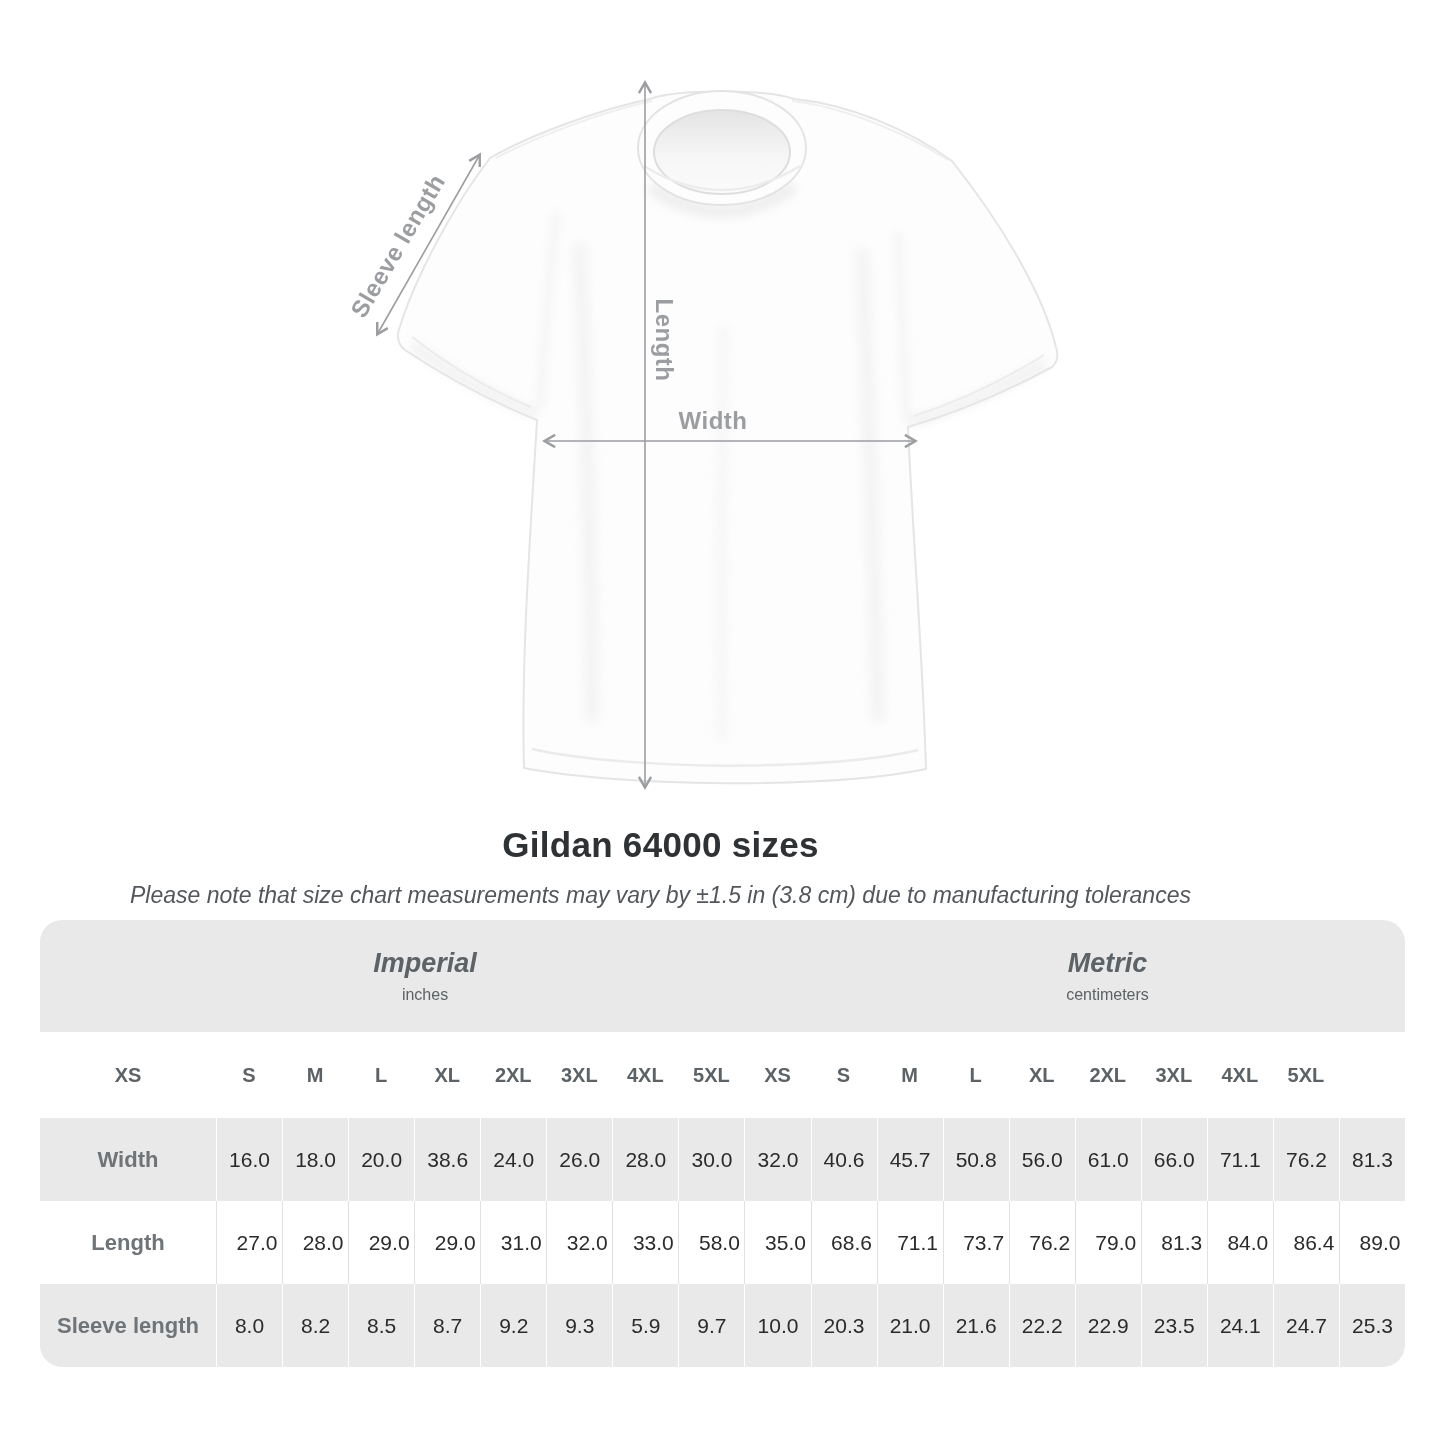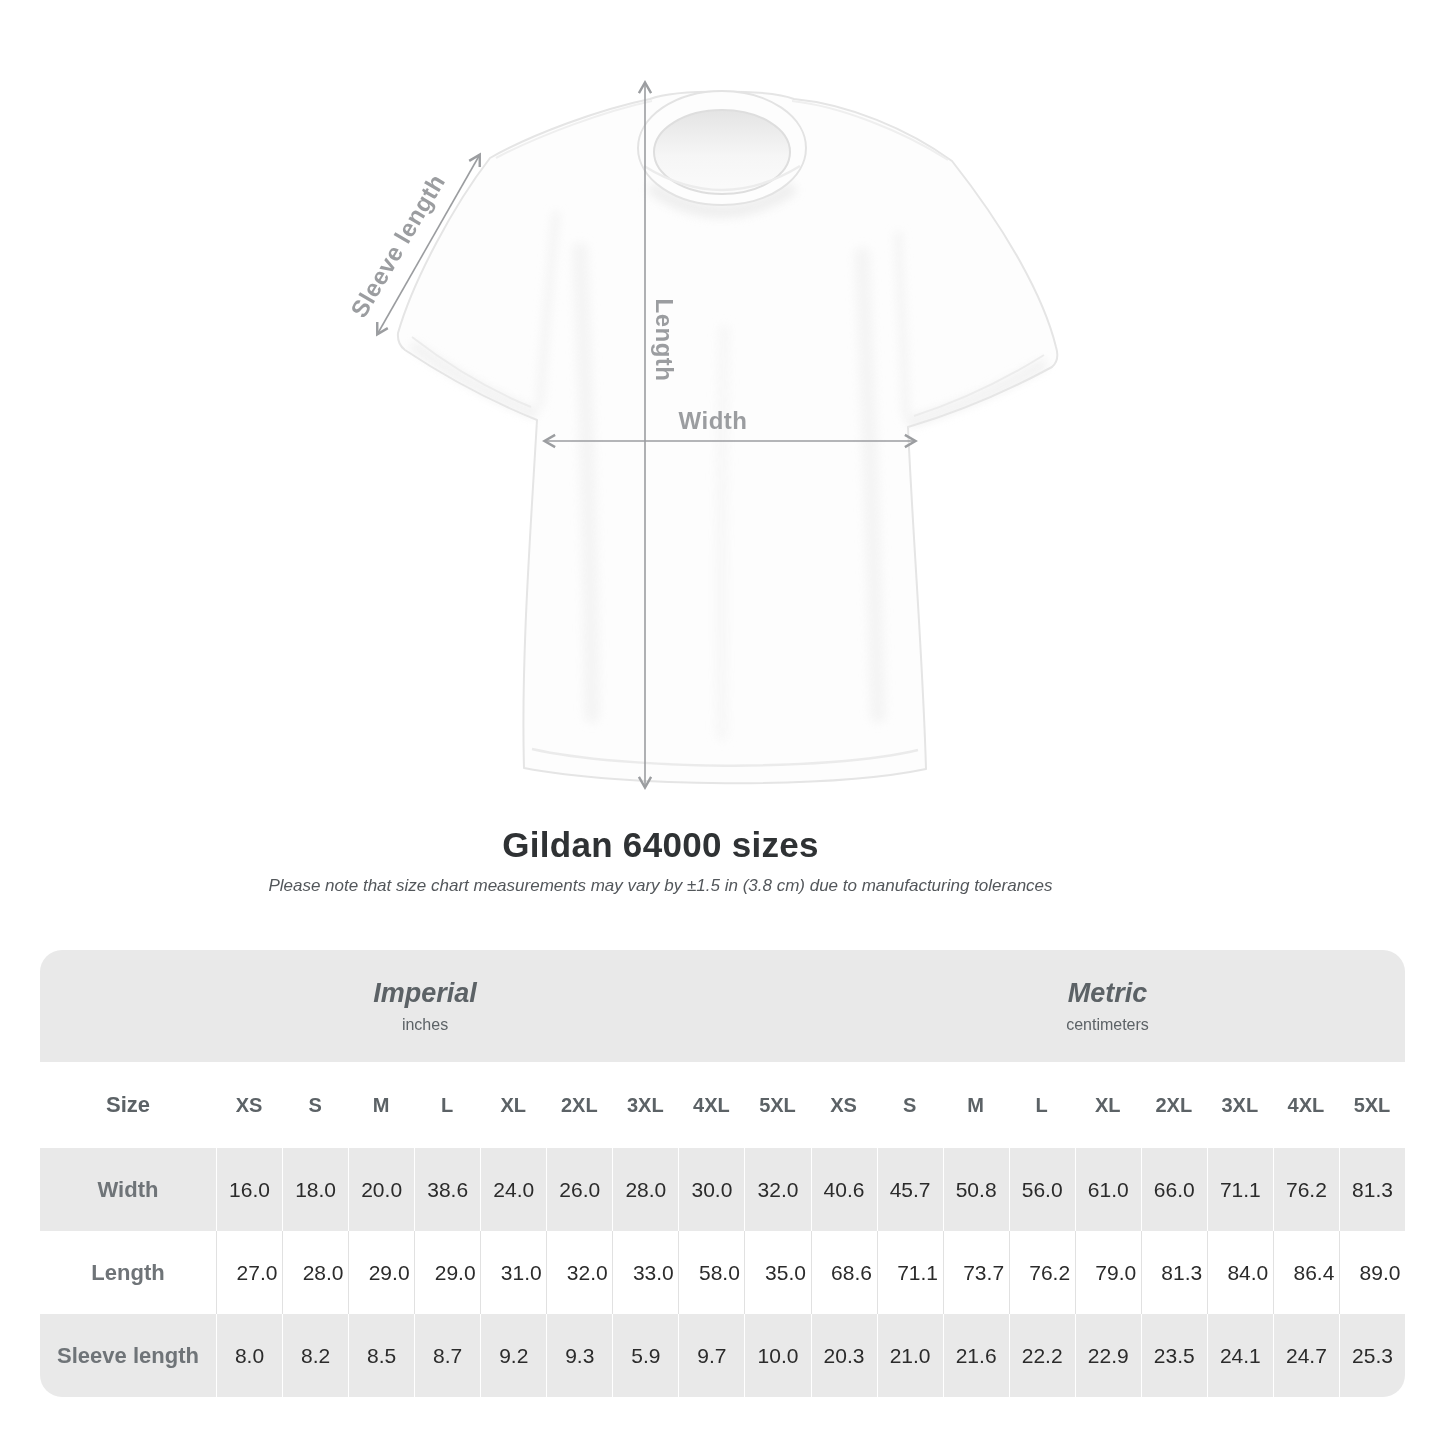--- a/index.html
+++ b/index.html
@@ -19,24 +19,24 @@
   .canvas{position:relative;width:1445px;height:1445px;background:#fff;}
 
   
   .shirt-svg{position:absolute;top:0;left:0;}
   .annot-label{font-family:"Liberation Sans", sans-serif;font-weight:bold;
     font-size:24px;fill:var(--annotation);letter-spacing:.5px;}
 
   
   .title-block{position:absolute;top:825px;left:0;width:1321px;text-align:center;}
   .title-block h1{font-size:35px;font-weight:bold;color:var(--title-text);letter-spacing:.3px;}
-  .title-block p{margin-top:11px;font-size:17px;font-style:italic;color:var(--subtitle-text);}
+  .title-block p{margin-top:17px;font-size:23px;font-style:italic;color:var(--subtitle-text);}
 
   
-  .size-table{position:absolute;top:950px;left:40px;width:1365px;height:447px;
+  .size-table{position:absolute;top:920px;left:40px;width:1365px;height:447px;
     border-radius:22px;overflow:hidden;}
   .thead{display:grid;grid-template-columns:770px 1fr;height:112px;
     background:var(--table-gray);}
   .group{display:flex;flex-direction:column;align-items:center;justify-content:center;gap:7px;}
   .group-label{font-size:27px;font-weight:bold;font-style:italic;color:var(--heading-text);}
   .group-unit{font-size:16px;color:var(--heading-text);}
 
   .trow{display:grid;grid-template-columns:176px repeat(18,1fr);}
   .trow.sizes{height:86px;background:#ffffff;}
   .trow.data{height:83px;}
@@ -131,21 +131,20 @@
         <div class="group-label">Imperial</div>
         <div class="group-unit">inches</div>
       </div>
       <div class="group">
         <div class="group-label">Metric</div>
         <div class="group-unit">centimeters</div>
       </div>
     </div>
 
     <div class="trow sizes">
-      <div class="cell corner-label">Size</div>
       <div class="cell size-head">XS</div>
       <div class="cell size-head">S</div>
       <div class="cell size-head">M</div>
       <div class="cell size-head">L</div>
       <div class="cell size-head">XL</div>
       <div class="cell size-head">2XL</div>
       <div class="cell size-head">3XL</div>
       <div class="cell size-head">4XL</div>
       <div class="cell size-head">5XL</div>
       <div class="cell size-head">XS</div>

